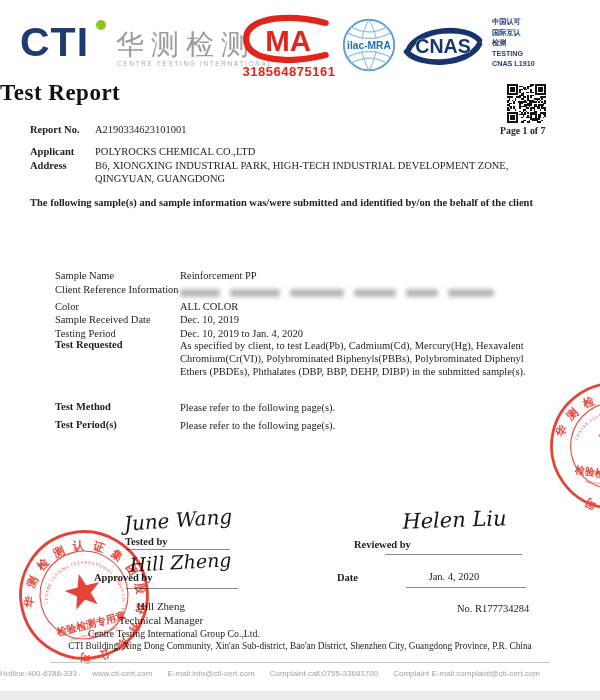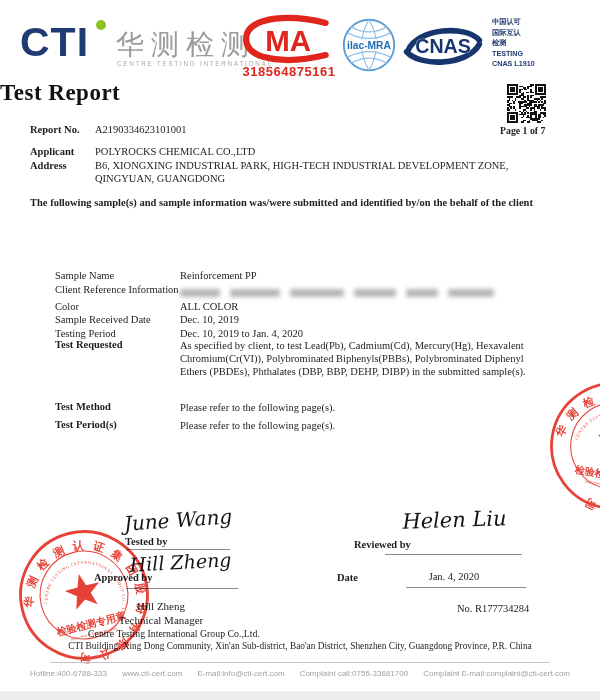--- a/index.html
+++ b/index.html
@@ -77,21 +77,21 @@
   .lab-date     { left:337px; top:572px; }
   .date-val { left:394px; top:571px; width:120px; text-align:center; }
   .doc-no { left:457px; top:603px; font-size:10.5px; color:#1d1d1d; }
   .appr-name  { left:95px; top:600px; width:132px; text-align:center; font-size:11px; color:#1d1d1d; }
   .appr-title { left:95px; top:614px; width:132px; text-align:center; font-size:11px; color:#1d1d1d; }
   .company  { left:88px; top:628px; font-size:9.8px; color:#1d1d1d; }
   .comp-addr { left:0; top:641px; width:600px; text-align:center; font-size:9.3px; color:#1d1d1d; }
 
   
   .foot-rule { left:50px; top:662px; width:500px; border-top:1px solid #c6c6c6; height:0; }
-  .footer { left:0; top:669px; width:600px; display:flex; justify-content:center; gap:15px;
+  .footer { left:0; top:669px; width:540px; display:flex; justify-content:center; gap:15px;
     font-family:"Liberation Sans", sans-serif; font-size:8px; color:#9f9f9f; }
   .bottom-strip { left:0; top:691px; width:600px; height:9px; background:#ececec; }
 </style>
 </head>
 <body>
 
 <div class="page">
 
   <div class="abs cti-wordmark">CTI</div>
   <div class="abs cti-dot"></div>

